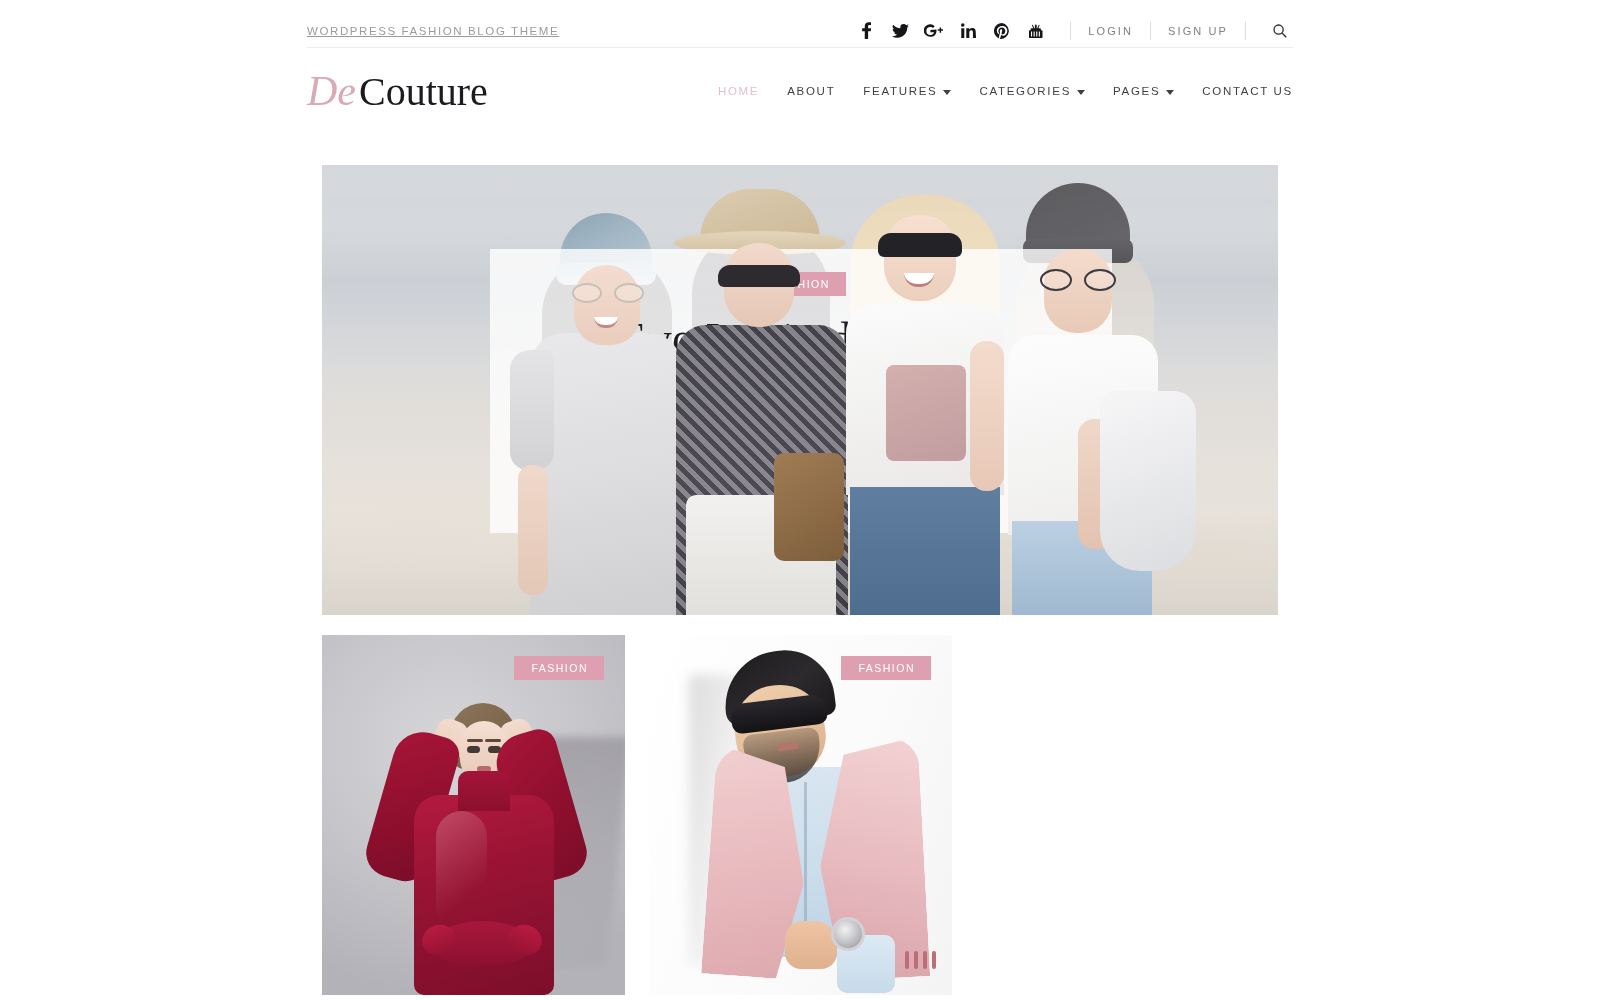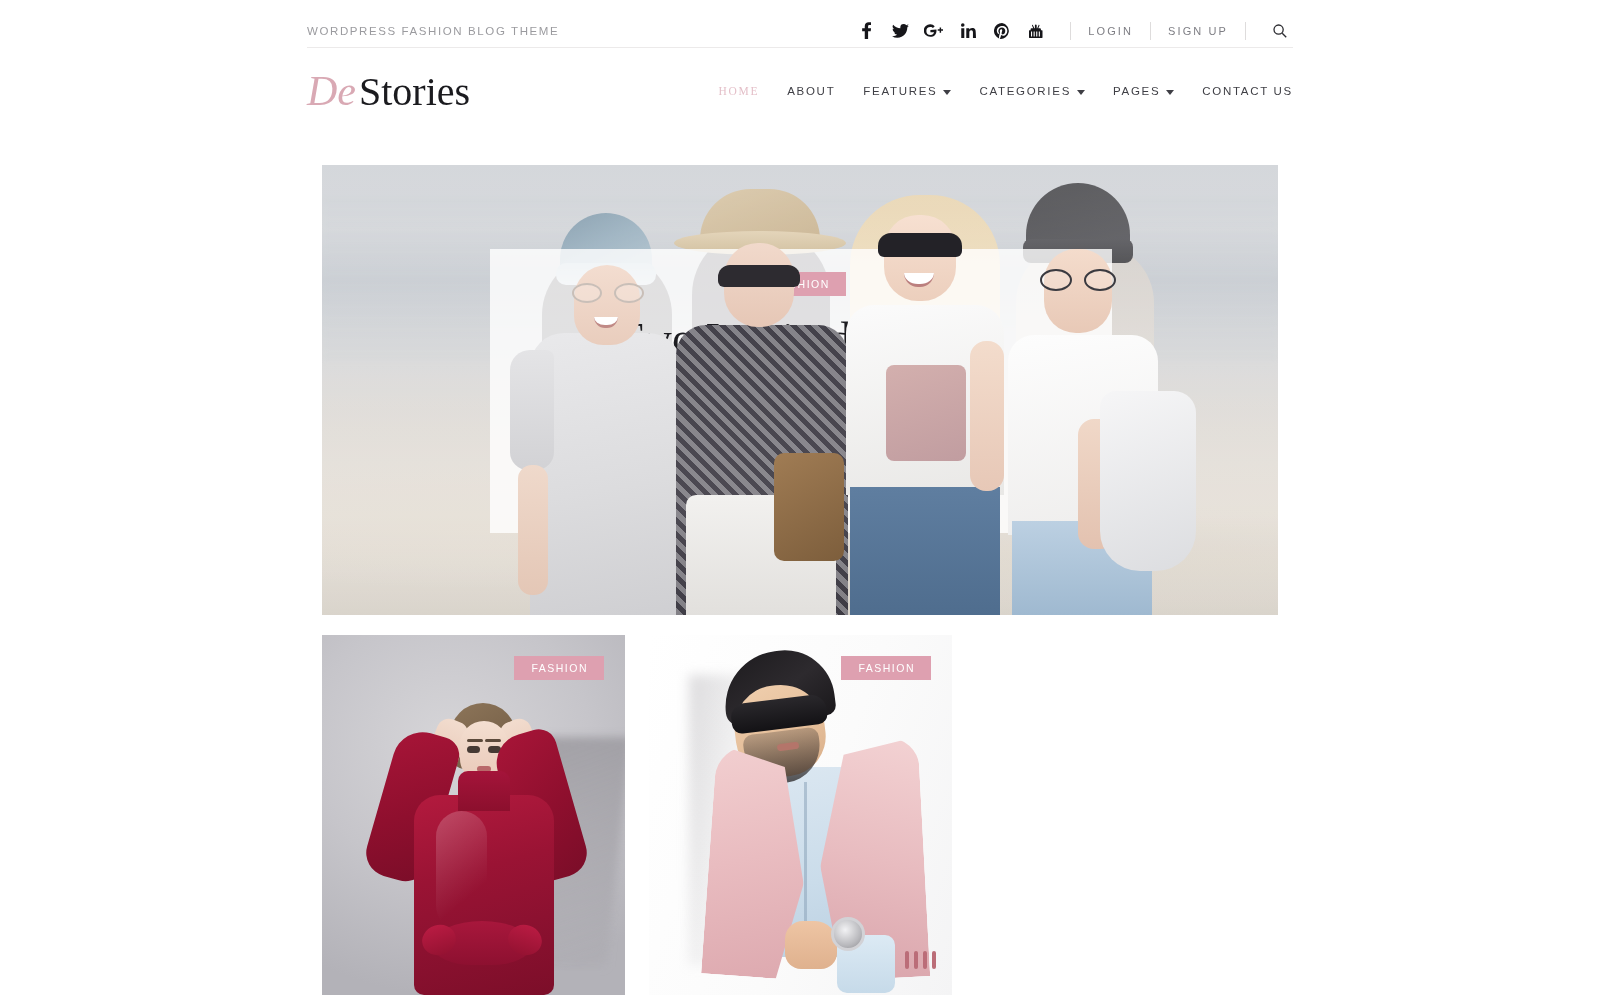--- a/index.html
+++ b/index.html
@@ -27,20 +27,21 @@
     border-bottom: 1px solid #eceaea;
     padding-top: 14px;
   }
   .tagline {
     font-size: 11.5px;
     letter-spacing: 1.6px;
     color: #9b9b9f;
     font-weight: 400;
     text-transform: uppercase;
     white-space: nowrap;
+    text-decoration: underline;
   }
   .top-right { display: flex; align-items: center; height: 100%; }
   .socials { display: flex; align-items: center; gap: 0; }
   .social-ico {
     width: 34px; height: 28px;
     display: flex; align-items: center; justify-content: center;
     color: #16161a;
     cursor: pointer;
   }
   .social-ico svg { display: block; }
@@ -94,21 +95,21 @@
     color: #3f3f45;
     text-decoration: none;
     padding: 0 0 0 0;
     margin-left: 28px;
     white-space: nowrap;
     display: flex;
     align-items: center;
     gap: 6px;
     cursor: pointer;
   }
-  .nav-item:first-child { margin-left: 0; font-family: Liberation Serif, serif; }
+  .nav-item:first-child { margin-left: 0; }
   .nav-item.active { color: #e4bfc8; }
   .caret {
     width: 0; height: 0;
     border-left: 4px solid transparent;
     border-right: 4px solid transparent;
     border-top: 5px solid #3f3f45;
     display: inline-block;
     position: relative; top: 1px;
   }
 
@@ -678,21 +679,21 @@
         <svg width="14" height="14" viewBox="0 0 14 14">
             <circle cx="5.6" cy="5.6" r="4.6" fill="none" stroke="currentColor" stroke-width="1.3"></circle>
             <line x1="9.2" y1="9.2" x2="13.2" y2="13.2" stroke="currentColor" stroke-width="1.3"></line>
           </svg>
       </div>
     </div>
   </div>
 
   <div class="header">
     <a class="logo">
-      <span class="de">De</span><span class="couture">Stories</span>
+      <span class="de">De</span><span class="couture">Couture</span>
     </a>
 
     <nav class="mainnav">
       <a class="nav-item active">
         <span>Home</span>
       </a>
       <a class="nav-item">
         <span>About</span>
       </a>
       <a class="nav-item">

